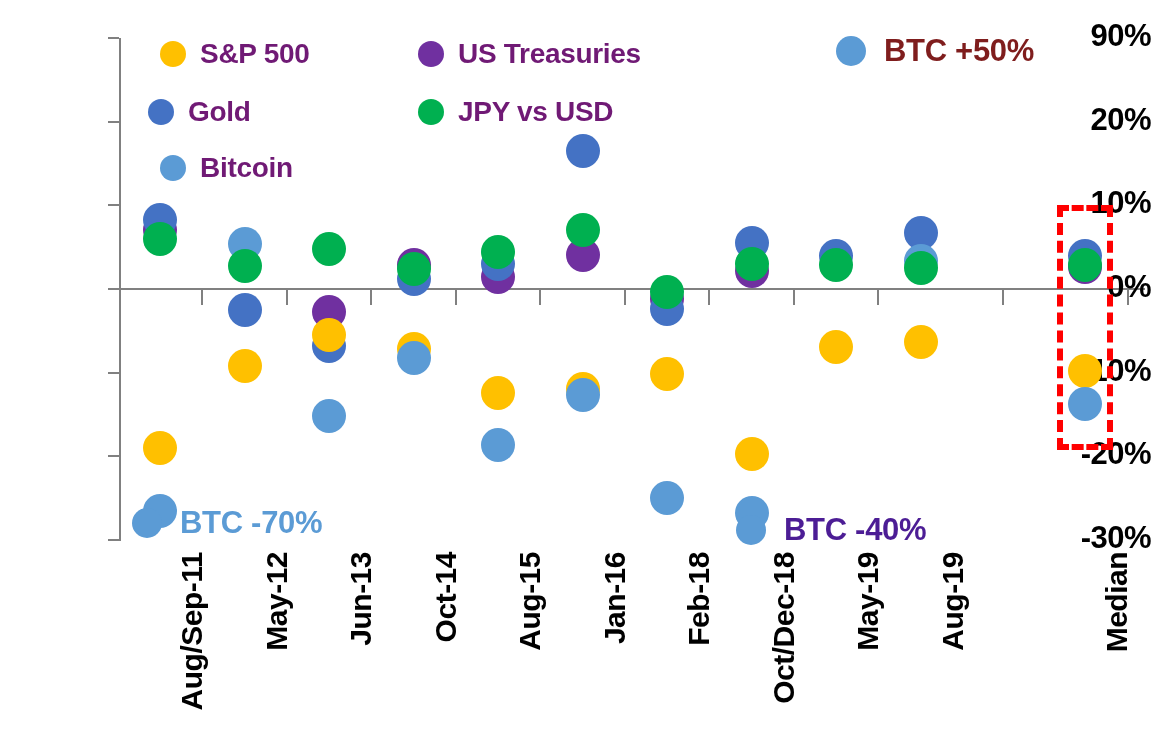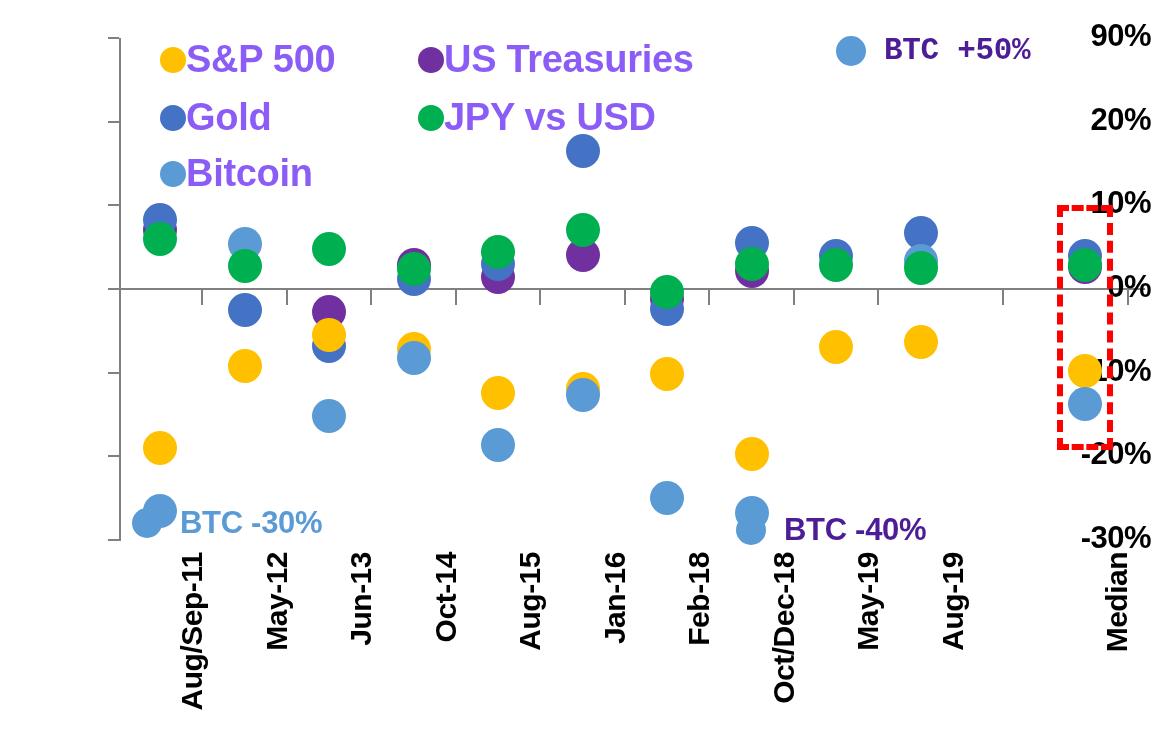--- a/index.html
+++ b/index.html
@@ -86,23 +86,24 @@
     align-items: center;
     white-space: nowrap;
   }
   .legend-dot {
     width: 26px;
     height: 26px;
     border-radius: 50%;
     flex: 0 0 auto;
   }
   .legend-text {
-    font-size: 38px;
-    font-weight: bold;
-    color: #8b5cf6;
+    font-size: 28px;
+    font-weight: bold;
+    color: #701a75;
+    margin-left: 14px;
     letter-spacing: -0.3px;
   }
   
   .annot {
     position: absolute;
     display: flex;
     align-items: center;
     white-space: nowrap;
   }
   .annot-dot {
@@ -231,46 +232,46 @@
       <div class="pt" title="JPY vs USD May-19: 2.9%" style="left: 836px; top: 264.737px; background: rgb(0, 176, 80);"></div>
       <div class="pt" title="JPY vs USD Aug-19: 2.5%" style="left: 920.5px; top: 268.083px; background: rgb(0, 176, 80);"></div>
       <div class="pt" title="JPY vs USD Median: 2.9%" style="left: 1085px; top: 264.737px; background: rgb(0, 176, 80);"></div>
     </div>
 
   <div id="legend">
       <div class="legend-item" style="left: 160px; top: 38px;">
         <span class="legend-dot" style="background: rgb(255, 192, 0);"></span>
         <span class="legend-text">S&amp;P 500</span>
       </div>
-      <div class="legend-item" style="left: 160px; top: 96px; align-items: center;">
+      <div class="legend-item" style="left: 148px; top: 96px; align-items: center;">
         <span class="legend-dot" style="background: rgb(68, 114, 196);"></span>
         <span class="legend-text">Gold</span>
       </div>
       <div class="legend-item" style="left: 160px; top: 152px;">
         <span class="legend-dot" style="background: rgb(91, 155, 213);"></span>
         <span class="legend-text">Bitcoin</span>
       </div>
       <div class="legend-item" style="left: 418px; top: 38px;">
         <span class="legend-dot" style="background: rgb(112, 48, 160);"></span>
         <span class="legend-text">US Treasuries</span>
       </div>
       <div class="legend-item" style="left: 418px; top: 96px;">
         <span class="legend-dot" style="background: rgb(0, 176, 80);"></span>
         <span class="legend-text">JPY vs USD</span>
       </div>
     </div>
 
   <div id="annotations">
       <div class="annot" style="left: 836px; top: 33px;">
         <span class="annot-dot" style="background: rgb(91, 155, 213);"></span>
-        <span class="annot-text" style="color: #4c1d95; font-family: Liberation Mono, monospace;">BTC +50%</span>
+        <span class="annot-text" style="color: #7f1d1d;">BTC +50%</span>
       </div>
       <div class="annot" style="left: 132px; top: 505px;">
         <span class="annot-dot" style="background: rgb(91, 155, 213);"></span>
-        <span class="annot-text" style="color: rgb(91, 155, 213);">BTC -30%</span>
+        <span class="annot-text" style="color: rgb(91, 155, 213);">BTC -70%</span>
       </div>
       <div class="annot" style="left: 736px; top: 512px;">
         <span class="annot-dot" style="background: rgb(91, 155, 213);"></span>
         <span class="annot-text" style="color: #4c1d95;">BTC -40%</span>
       </div>
     </div>
 
 </div>
 
 </body></html>

